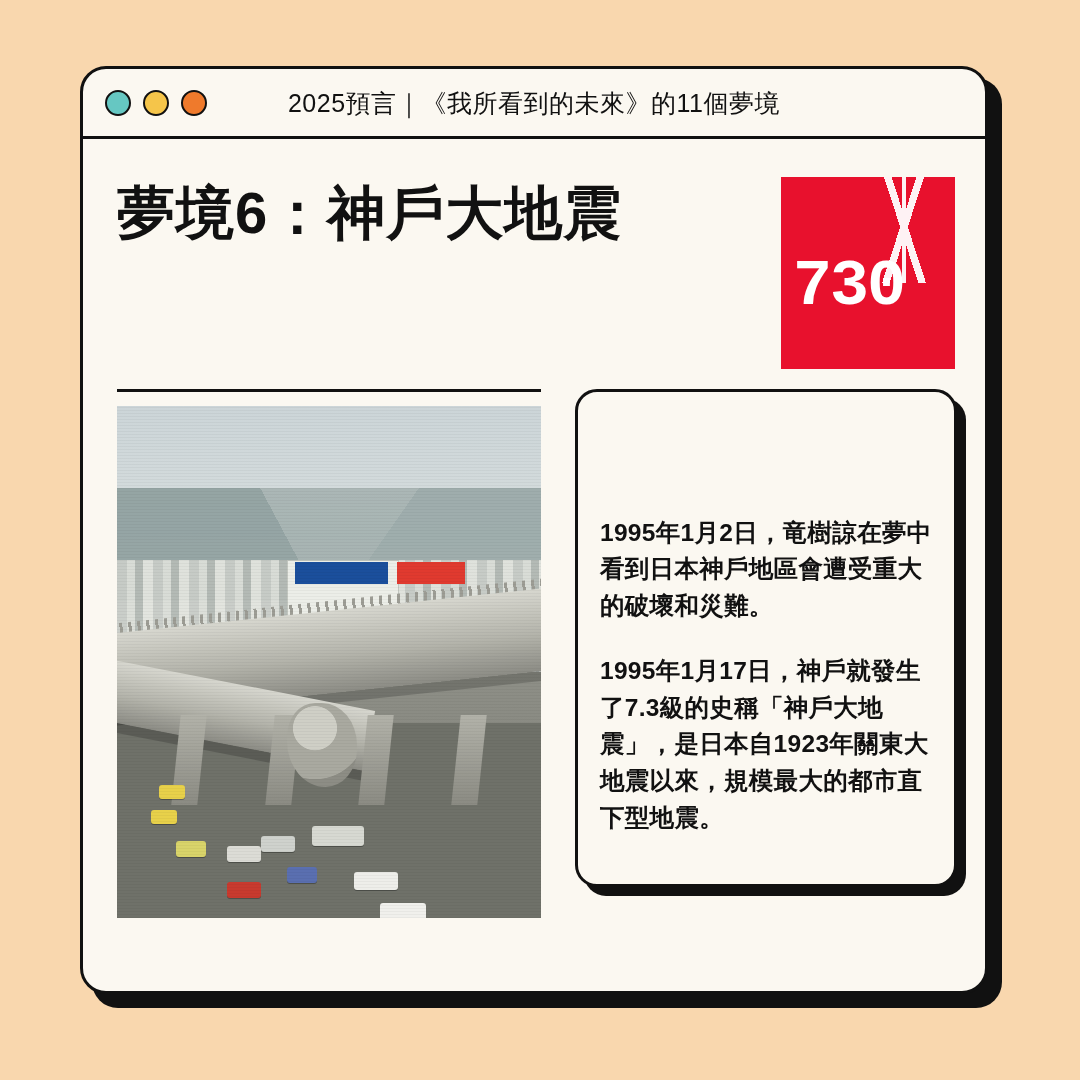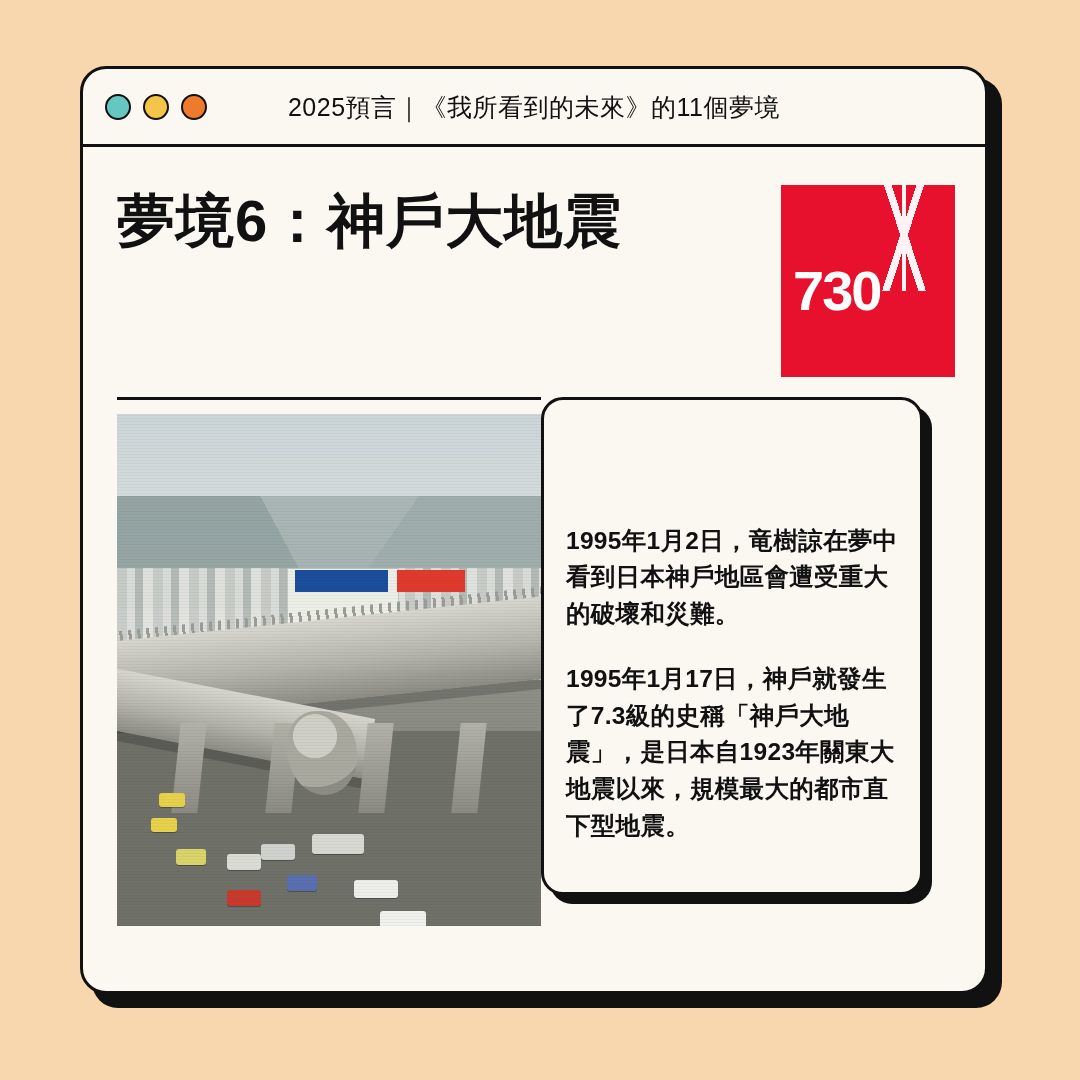--- a/index.html
+++ b/index.html
@@ -33,21 +33,21 @@
     background: #fbf8f1;
     border: 3px solid #111111;
     border-radius: 26px;
     box-sizing: border-box;
     overflow: hidden;
   }
 
   
   .titlebar {
     position: relative;
-    height: 78px;
+    height: 70px;
     border-bottom: 3px solid #111111;
     box-sizing: border-box;
   }
   .dots {
     position: absolute;
     left: 22px;
     top: 50%;
     transform: translateY(-50%);
     display: flex;
     gap: 12px;
@@ -107,44 +107,46 @@
     font-weight: bold;
     font-style: italic;
     color: #ffffff;
     letter-spacing: -4px;
     line-height: 1;
   }
   .logo-730 {
     position: absolute;
     left: 12px;
     top: 78px;
-    font-size: 56px;
+    font-size: 65px;
     font-weight: bold;
     color: #ffffff;
     letter-spacing: -2px;
     line-height: 1;
+    font-family: Liberation Mono, monospace;
   }
   .logo-streak {
     position: absolute;
     right: 22px;
     top: -6px;
     width: 58px;
     height: 112px;
     background:
       linear-gradient(72deg, transparent 46%, #ffffff 46%, #ffffff 54%, transparent 54%),
       linear-gradient(-72deg, transparent 46%, #ffffff 46%, #ffffff 54%, transparent 54%),
       linear-gradient(90deg, transparent 46%, #ffffff 46%, #ffffff 54%, transparent 54%);
     opacity: .95;
   }
 
   
   .content {
     position: relative;
     padding: 0 34px;
     display: flex;
+    gap: 34px;
   }
   .left-col { width: 424px; }
   .rule {
     width: 424px;
     height: 3px;
     background: #111111;
     margin-bottom: 14px;
   }
 
   

